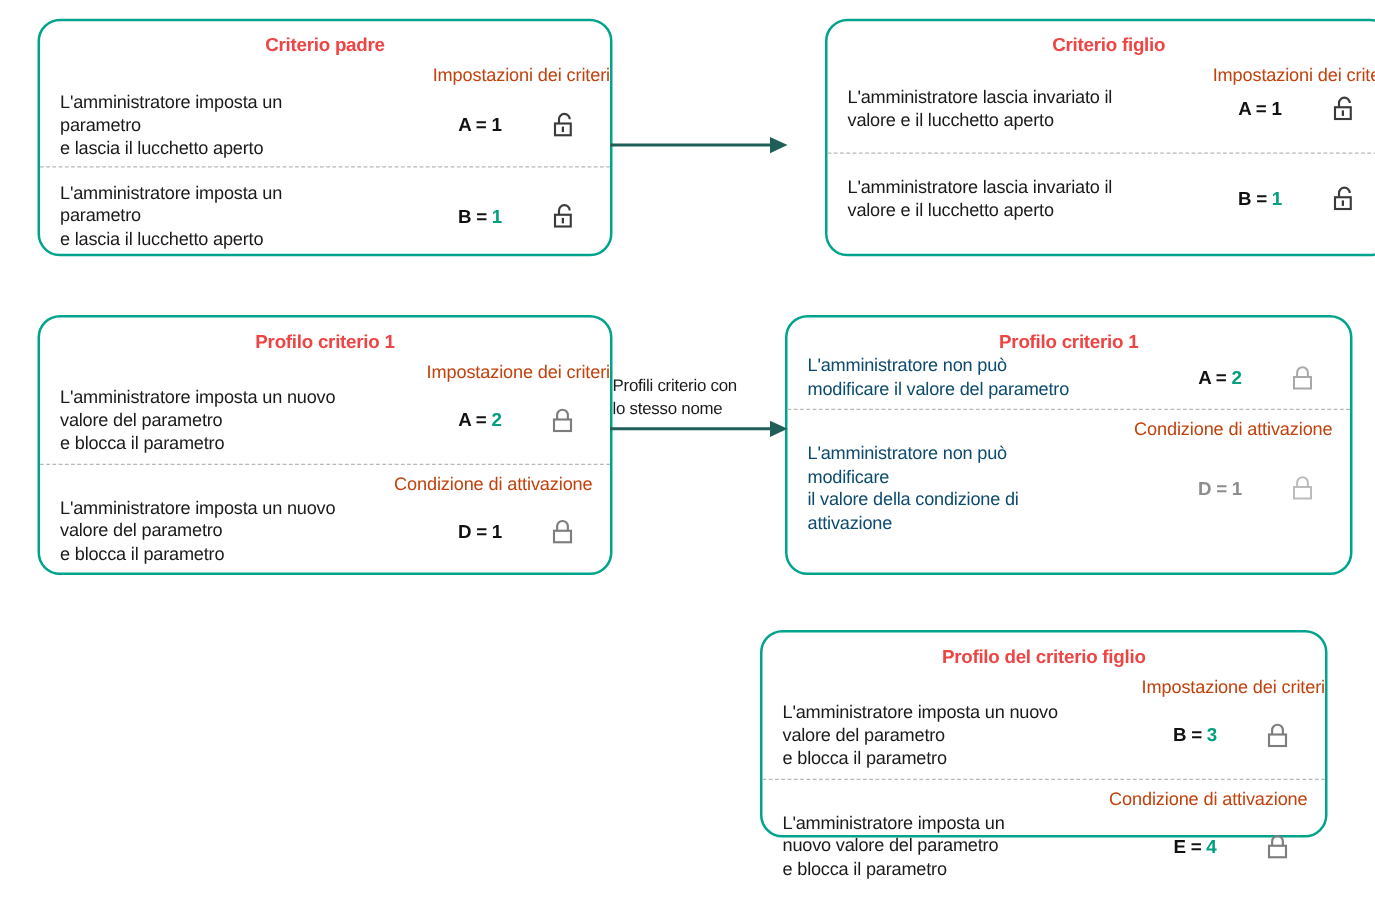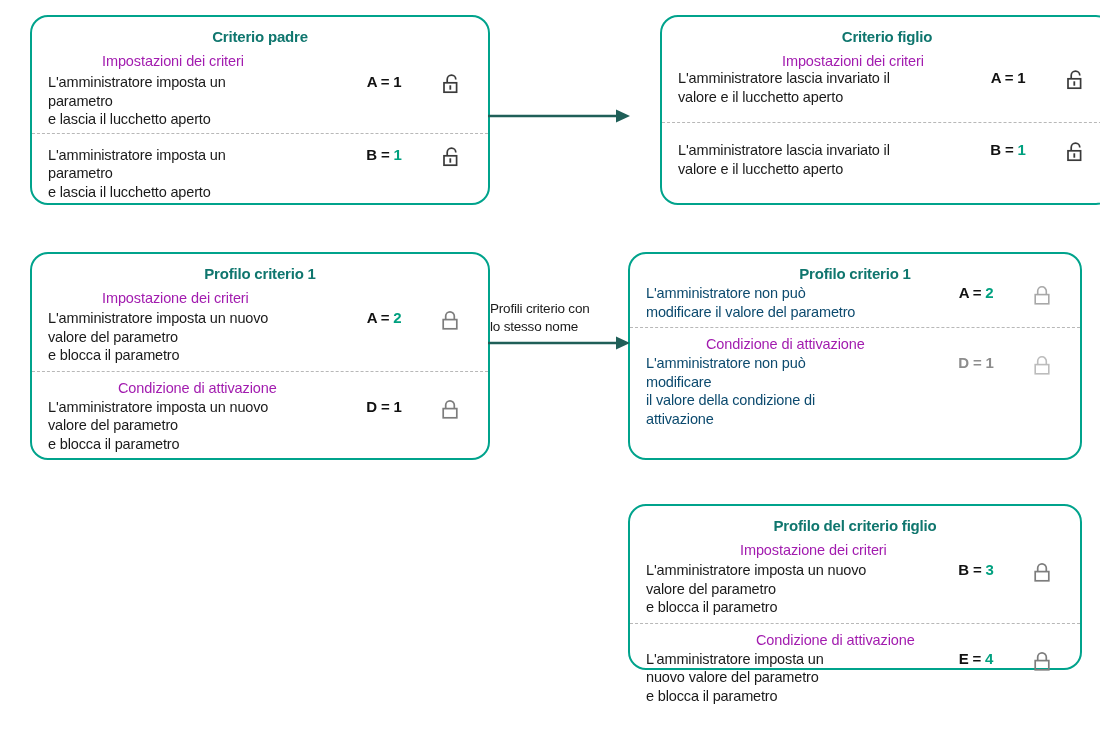--- a/index.html
+++ b/index.html
@@ -28,47 +28,47 @@
     border: 2px solid #00a38c;
     border-radius: 18px;
     background: #ffffff;
     padding: 0;
   }
 
   .card-title {
     text-align: center;
     font-size: 15px;
     font-weight: bold;
-    color: #0f766e;
+    color: #ef4444;
     letter-spacing: -0.2px;
     padding-top: 11px;
     padding-bottom: 2px;
   }
 
   
   .row {
     position: relative;
     display: flex;
     align-items: flex-start;
     padding: 0 14px 0 16px;
   }
   .row.divided {
     border-top: 1px dashed #b8b8b8;
   }
 
   .row-inner {
     display: flex;
     width: 100%;
-    align-items: flex-start;
+    align-items: center;
   }
 
   .sec-label {
-    text-align: left;
+    text-align: right;
     font-size: 14.5px;
-    color: #a21caf;
+    color: #c2410c;
     line-height: 1.25;
     letter-spacing: -0.1px;
     padding: 5px 0 1px 0;
   }
 
   .desc {
     font-size: 14.5px;
     line-height: 1.28;
     color: #1a1a1a;
     letter-spacing: -0.15px;
@@ -105,21 +105,21 @@
     color: #1a1a1a;
     letter-spacing: -0.2px;
     white-space: pre-line;
   }
 
   
   #card-parent   { left: 30px;  top: 15px;  width: 460px; height: 190px; }
   #card-child    { left: 660px; top: 15px;  width: 454px; height: 190px; }
   #card-profile1 { left: 30px;  top: 252px; width: 460px; height: 208px; }
   #card-profile2 { left: 628px; top: 252px; width: 454px; height: 208px; }
-  #card-childprof{ left: 628px; top: 504px; width: 454px; height: 166px; }
+  #card-childprof{ left: 608px; top: 504px; width: 454px; height: 166px; }
 
   
   .col-desc  { flex: 1 1 auto; }
   .col-val   { width: 92px; flex: 0 0 92px; }
   .col-lock  { width: 44px; flex: 0 0 44px; display:flex; justify-content:center; }
 </style>
 </head>
 <body>
 
 <div class="canvas">

